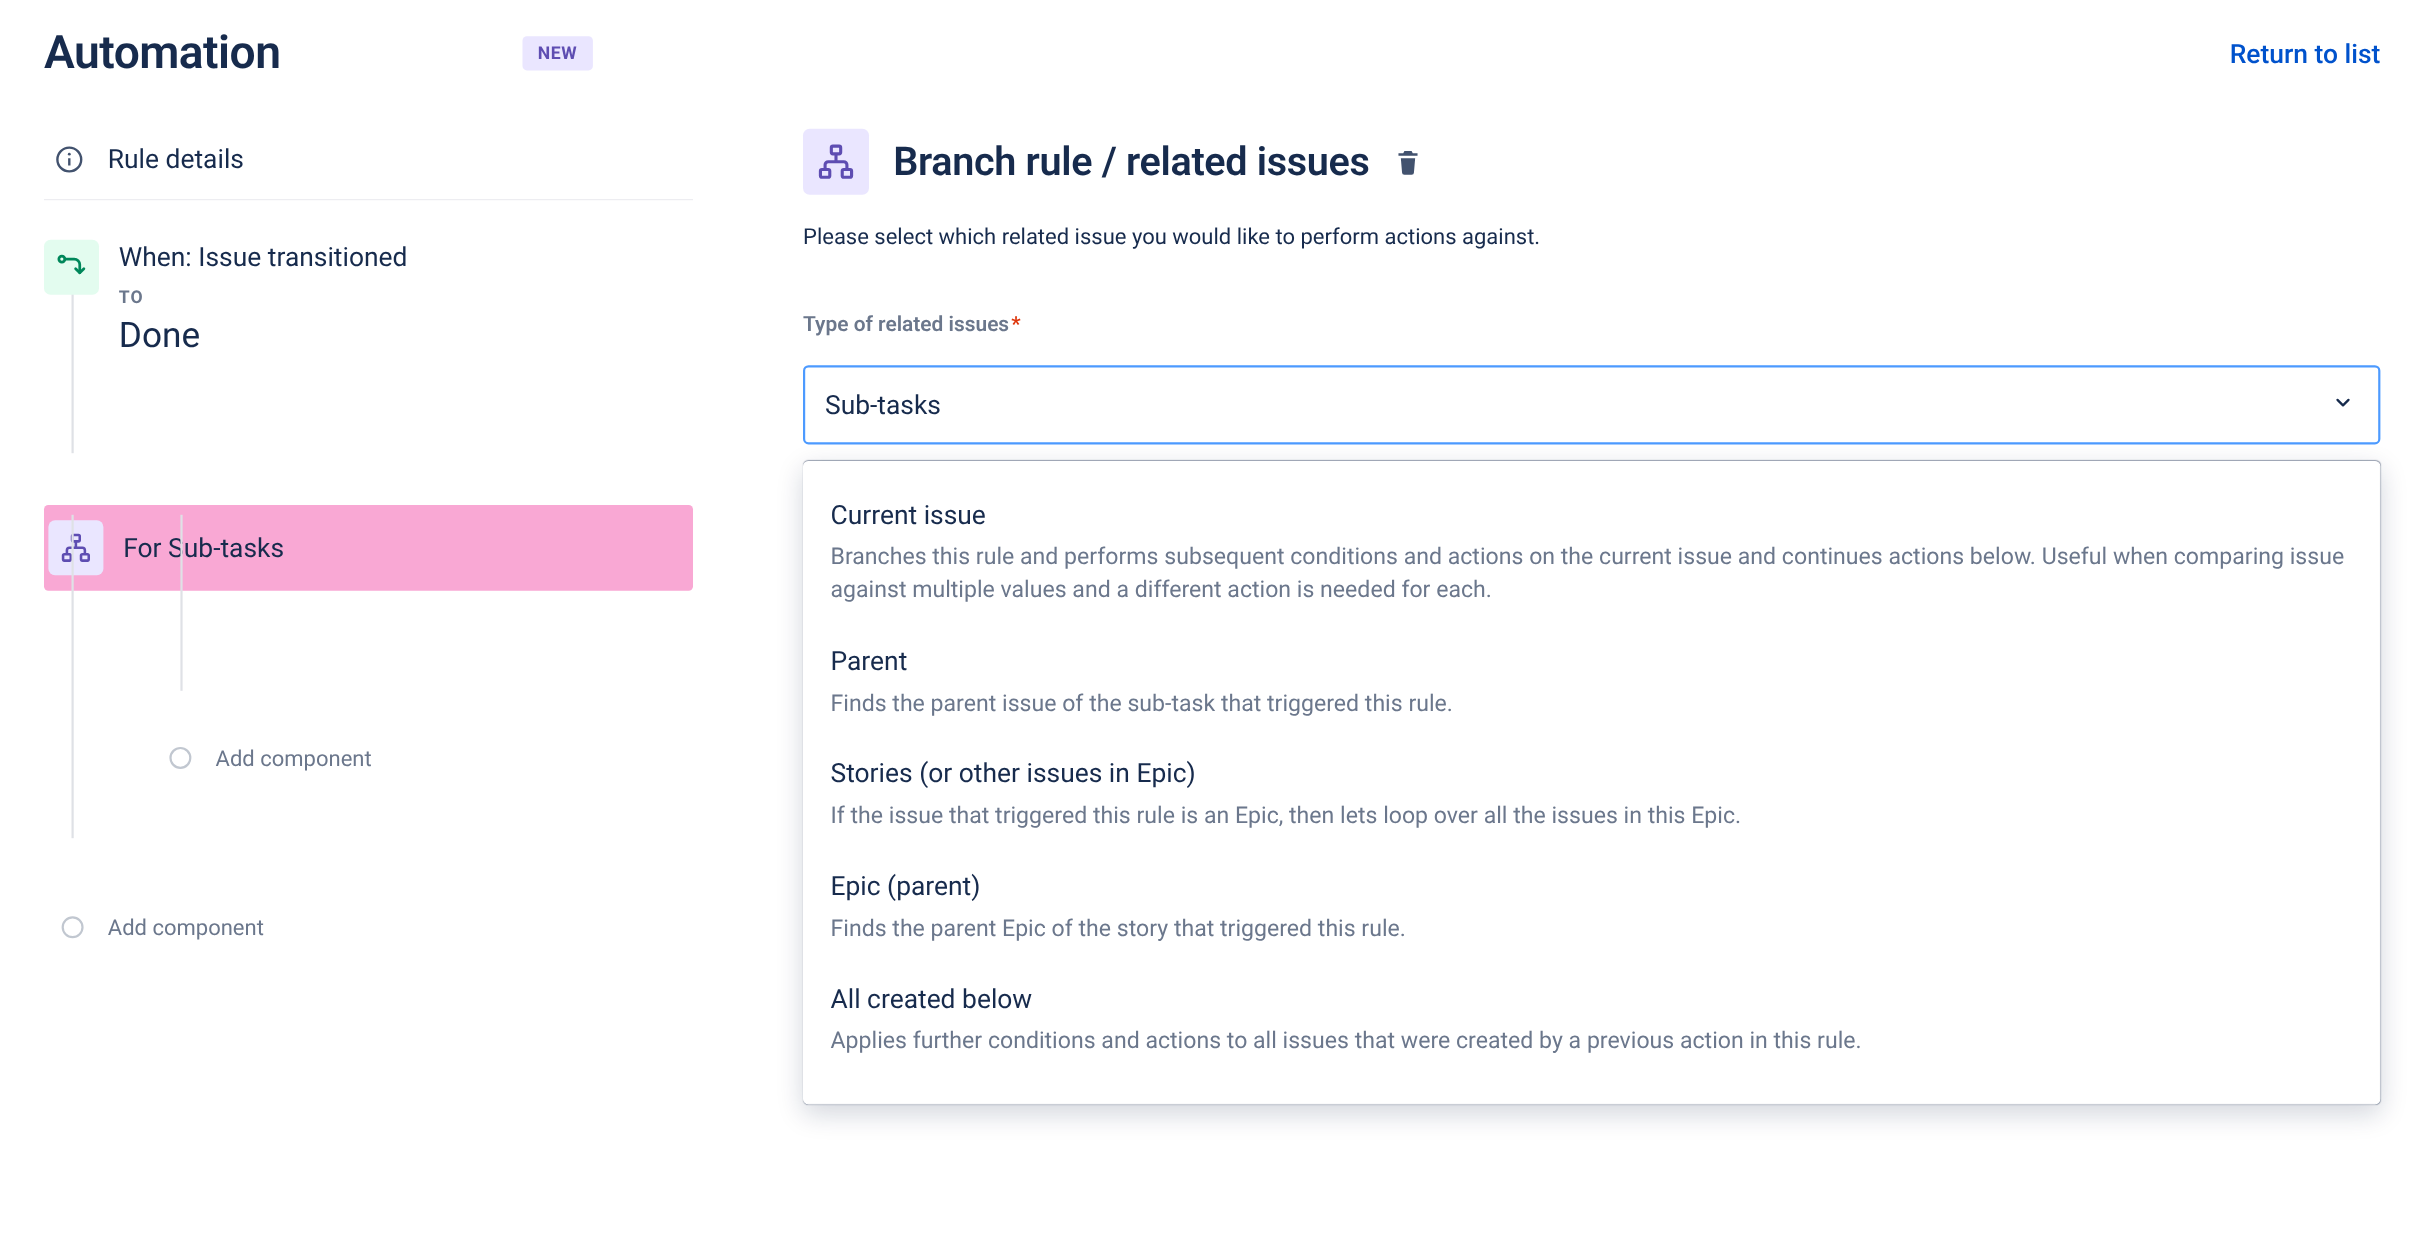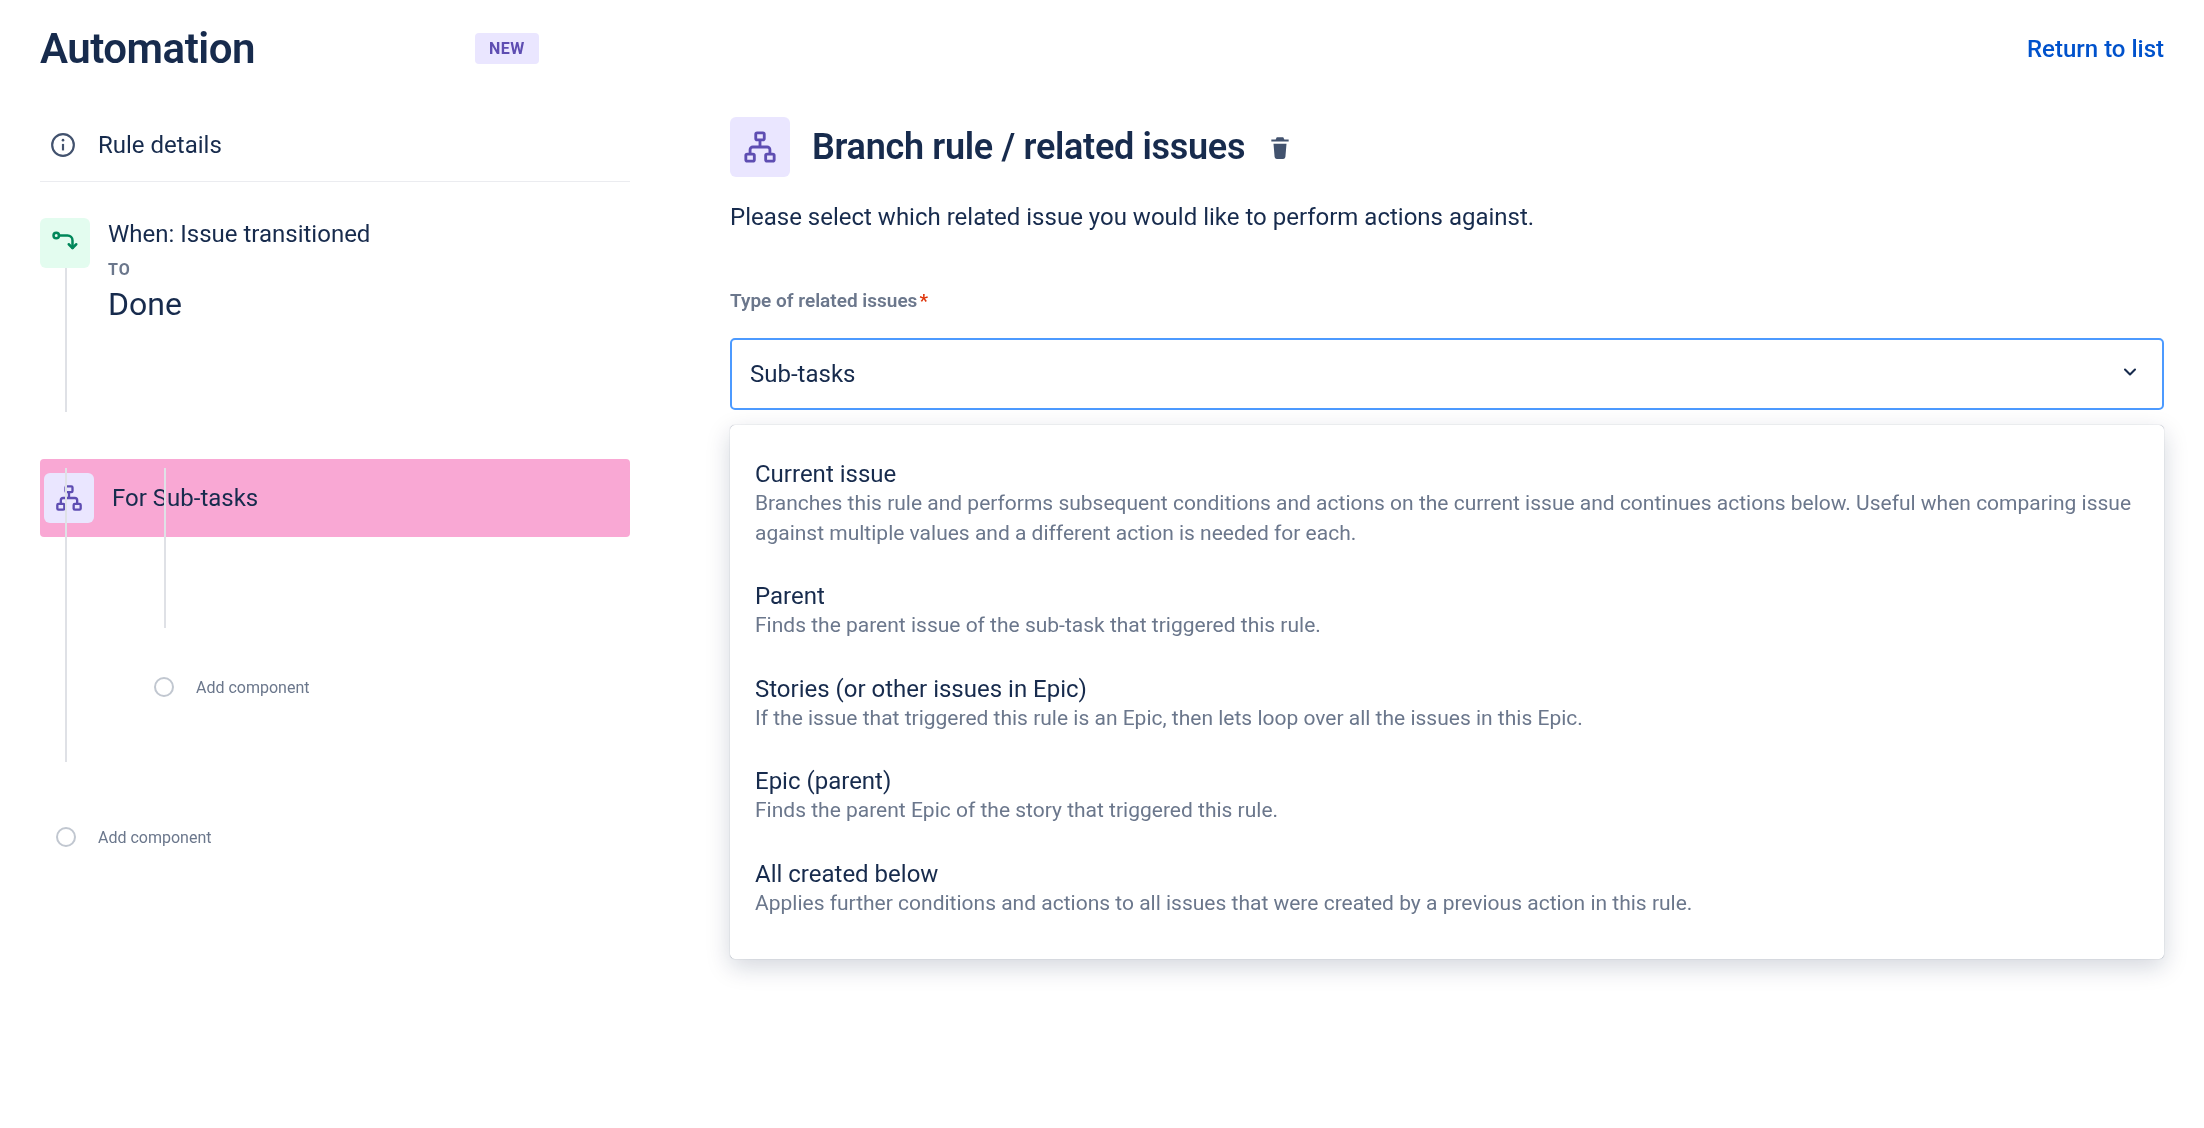--- a/index.html
+++ b/index.html
@@ -163,21 +163,21 @@
   }
   .add-comp-dot {
     width: 20px;
     height: 20px;
     border-radius: 50%;
     border: 2px solid #C1C7D0;
     background: #fff;
     flex-shrink: 0;
   }
   .add-comp-text {
-    font-size: 16px;
+    font-size: 20px;
     color: #6B778C;
   }
   .add-comp-inner {
     margin-left: 114px;
     margin-top: 140px;
   }
   .add-comp-outer {
     margin-left: 16px;
     margin-top: 130px;
   }
@@ -207,21 +207,21 @@
     font-weight: 600;
     color: #172B4D;
     letter-spacing: -0.3px;
   }
   .trash {
     display: inline-flex;
     color: #42526E;
     cursor: pointer;
   }
   .main-desc {
-    font-size: 24px;
+    font-size: 20px;
     color: #172B4D;
     margin-top: 24px;
     line-height: 1.4;
   }
 
   .field-label {
     font-size: 19px;
     color: #6B778C;
     font-weight: 600;
     margin-top: 54px;
@@ -258,21 +258,21 @@
     cursor: pointer;
   }
   .option-title {
     font-size: 24px;
     color: #172B4D;
     font-weight: 400;
   }
   .option-desc {
     font-size: 21px;
     color: #6B778C;
-    margin-top: 0;
+    margin-top: 10px;
     line-height: 1.45;
   }
 </style>
 </head>
 <body>
 
 <div class="header">
   <div class="header-left">
     <span class="page-title">Automation</span>
     <span class="new-badge">NEW</span>

